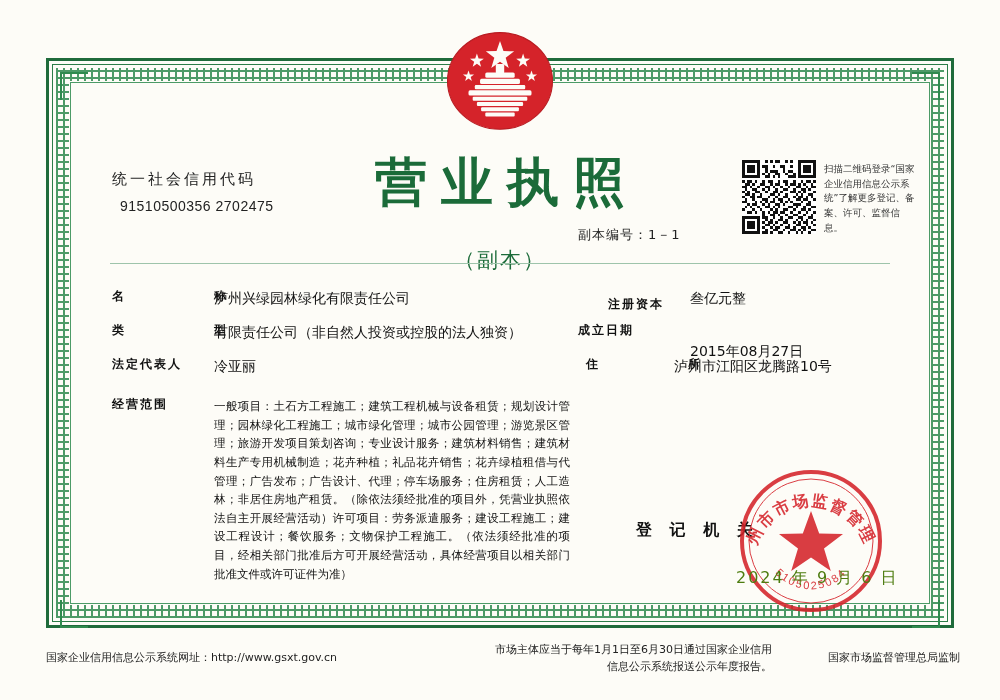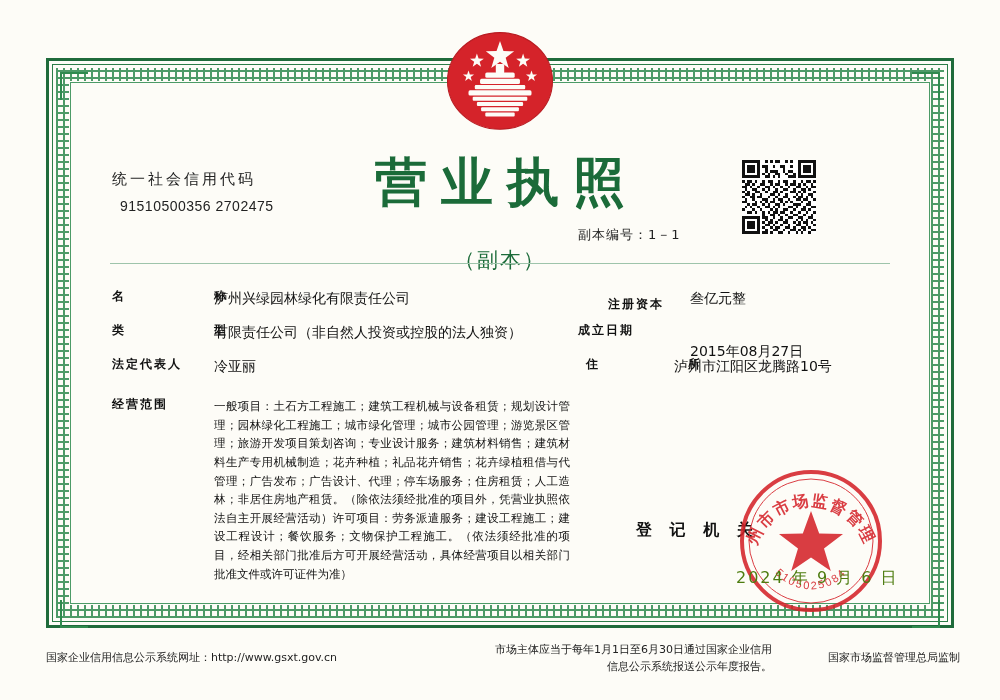--- a/index.html
+++ b/index.html
@@ -531,20 +531,21 @@
         <rect x="27" y="27" width="2" height="1"></rect>
       <rect x="8" y="28" width="2" height="1"></rect>
         <rect x="11" y="28" width="1" height="1"></rect>
         <rect x="14" y="28" width="2" height="1"></rect>
         <rect x="18" y="28" width="1" height="1"></rect>
         <rect x="21" y="28" width="1" height="1"></rect>
       <rect x="23" y="28" width="1" height="1"></rect>
         <rect x="26" y="28" width="1" height="1"></rect>
     </g>
   </svg>
+  <div class="qr-note">扫描二维码登录“国家企业信用信息公示系统”了解更多登记、备案、许可、监督信息。</div>
 
   <div class="divider"></div>
 
   <div class="field-label lbl-name">名　　称</div>
   <div class="field-value val-name">泸州兴绿园林绿化有限责任公司</div>
 
   <div class="field-label lbl-type">类　　型</div>
   <div class="field-value val-type">有限责任公司（非自然人投资或控股的法人独资）</div>
 
   <div class="field-label lbl-rep">法定代表人</div>

